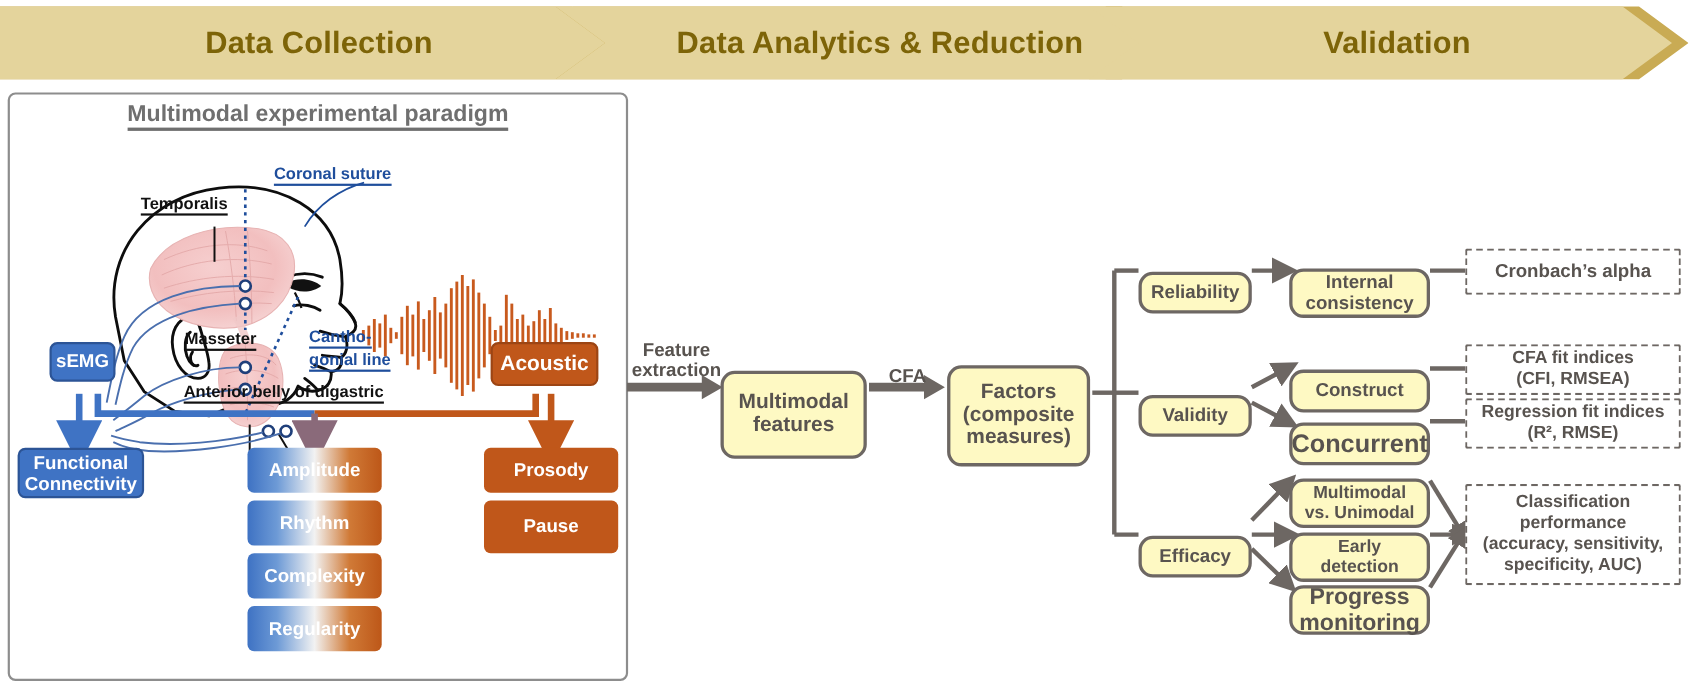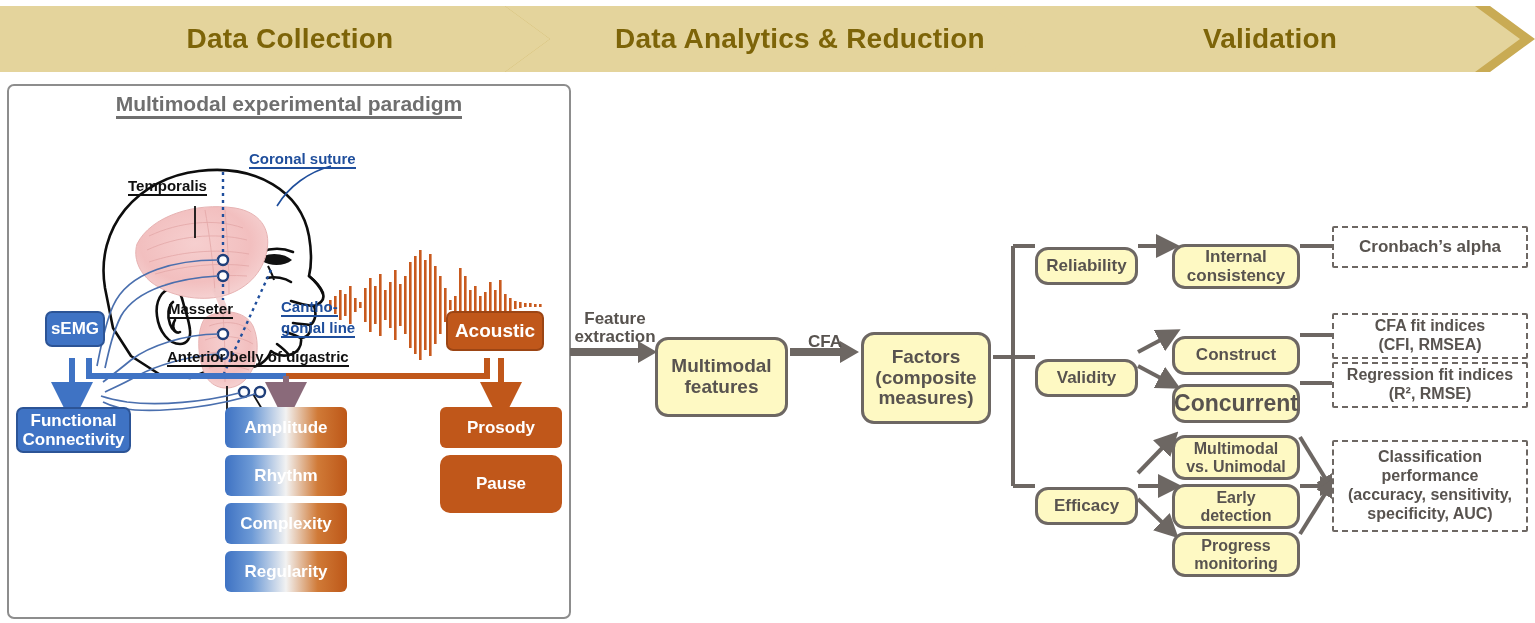--- a/index.html
+++ b/index.html
@@ -283,21 +283,21 @@
   <div class="node grad" style="left:216px;top:417px;width:122px;height:41px;">
     <span>Complexity</span>
     </div>
   <div class="node grad" style="left:216px;top:465px;width:122px;height:41px;">
     <span>Regularity</span>
     </div>
 
   <div class="node orange" style="left:431px;top:321px;width:122px;height:41px;">
     <span>Prosody</span>
     </div>
-  <div class="node orange" style="left:431px;top:369px;width:122px;height:58px;border-radius:10px;">
+  <div class="node orange" style="left:431px;top:369px;width:122px;height:48px;">
     <span>Pause</span>
     </div>
 </div>
 
 <svg width="1535" height="623" viewBox="0 0 1535 623">
   <defs>
     <marker id="gray" markerWidth="6" markerHeight="6" refX="3" refY="3" orient="auto">
       <path d="M0,0 L6,3 L0,6 Z" fill="#6d6763"></path>
     </marker>
     <marker id="graybig" markerWidth="5" markerHeight="5" refX="2.5" refY="2.5" orient="auto">
@@ -386,21 +386,21 @@
   </div>
 
 <div class="rbox" style="left:1172px;top:415px;width:128px;height:45px;font-size:16px;flex-direction:column;">
   <span>Multimodal</span>
   <span>vs. Unimodal</span>
 </div>
 <div class="rbox" style="left:1172px;top:464px;width:128px;height:45px;font-size:16px;flex-direction:column;">
   <span>Early</span>
   <span>detection</span>
 </div>
-<div class="rbox" style="left:1172px;top:512px;width:128px;height:45px;font-size:16px;flex-direction:column;">
+<div class="rbox" style="left:1172px;top:512px;width:128px;height:45px;font-size:21px;flex-direction:column;">
   <span>Progress</span>
   <span>monitoring</span>
 </div>
 
 <div class="dash" style="left:1332px;top:226px;width:196px;height:42px;font-size:17px;">
   <span>Cronbach’s alpha</span>
   </div>
 
 <div class="dash" style="left:1332px;top:313px;width:196px;height:46px;font-size:16px;flex-direction:column;">
   <span>CFA fit indices</span>

